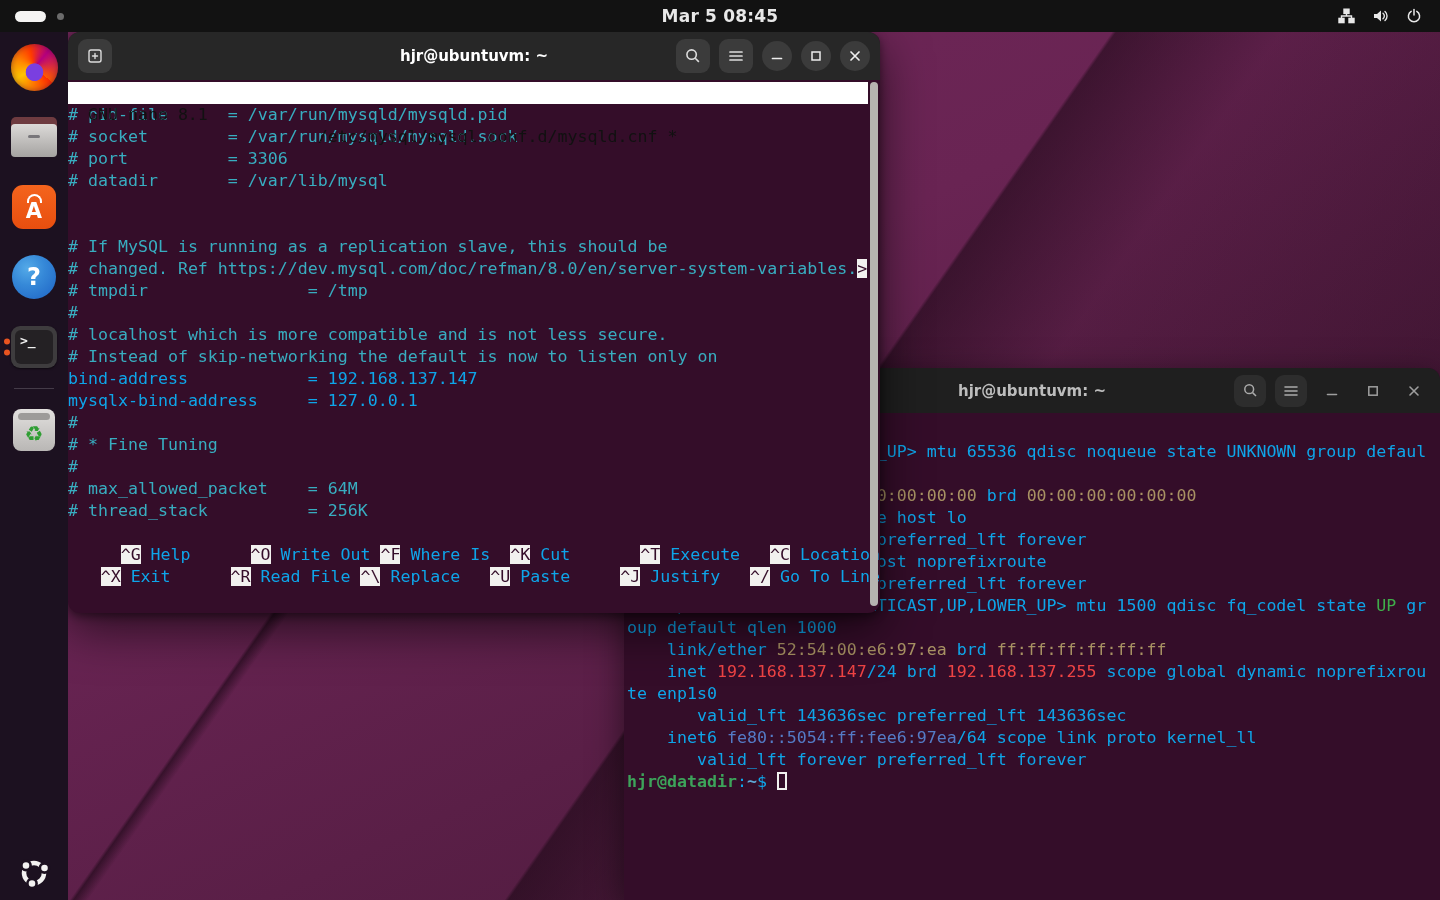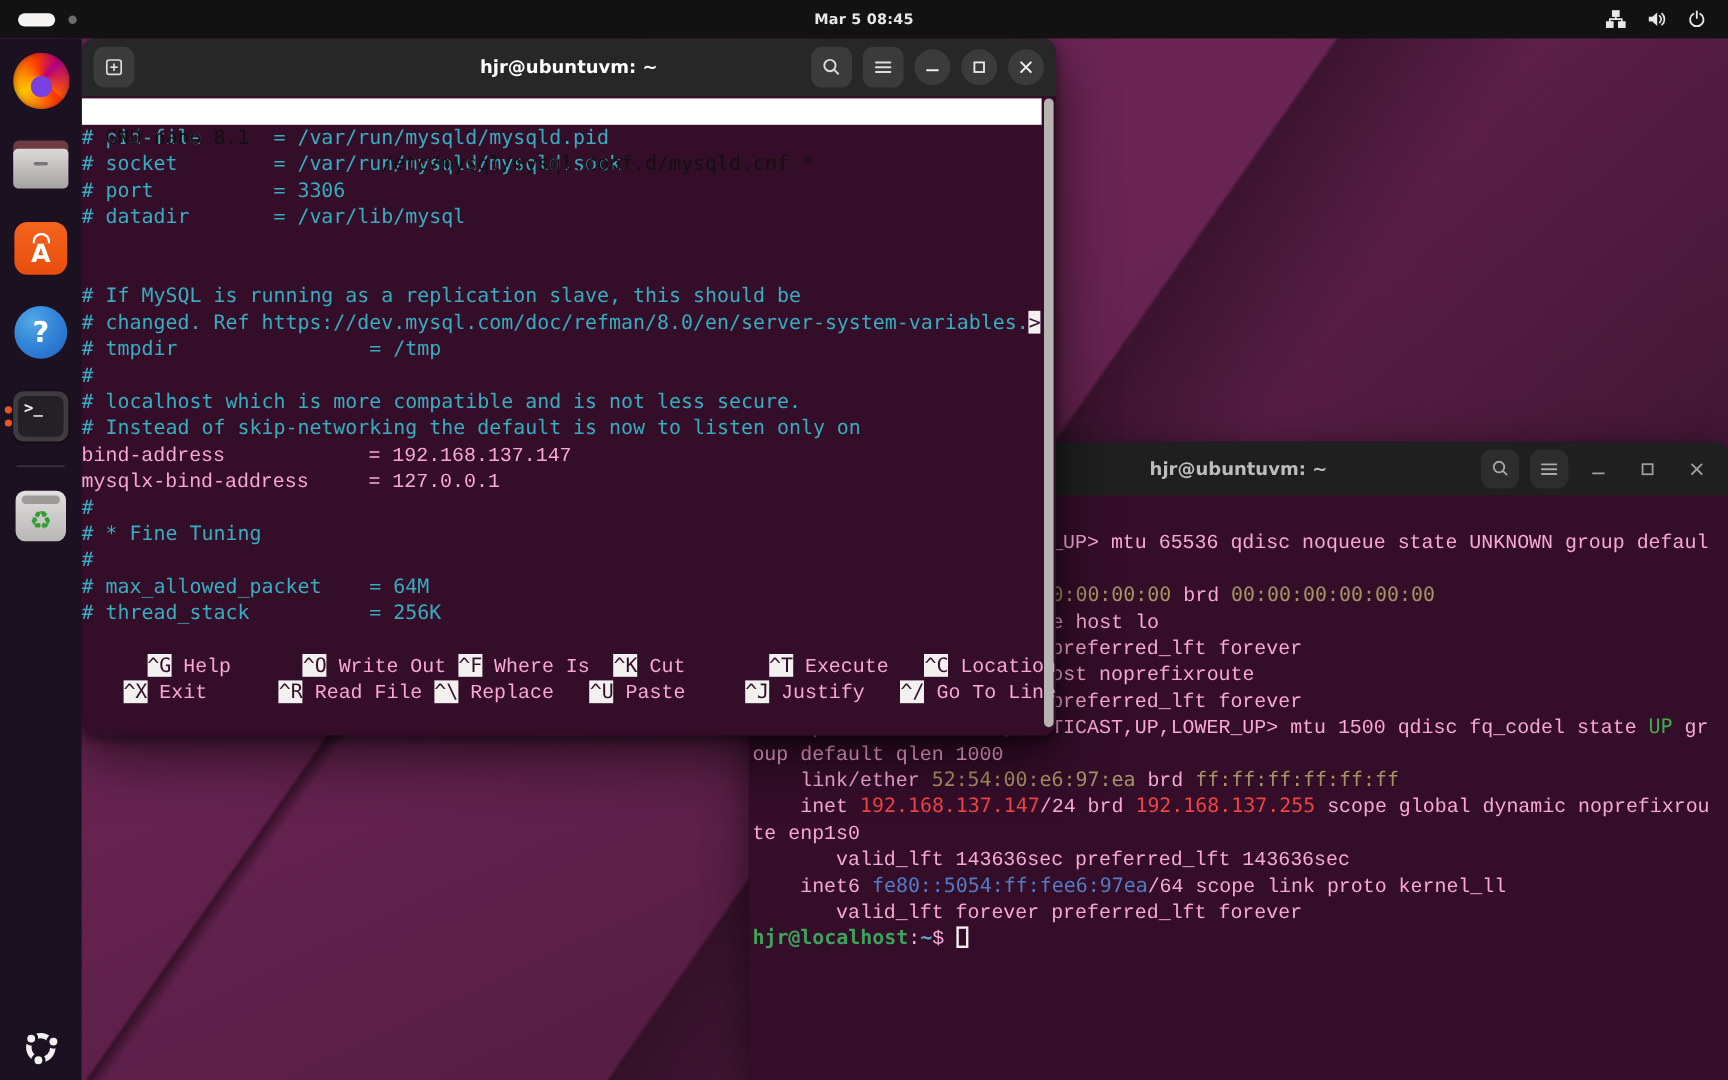--- a/index.html
+++ b/index.html
@@ -11,21 +11,21 @@
       linear-gradient(125deg, rgba(0,0,0,0) 33.8%, rgba(20,5,16,.55) 34%, rgba(20,5,16,0) 34.7%),
       linear-gradient(155deg,#71285a 0%,#692453 40%,#5a1f47 65%,#471837 100%);
     position:relative;
   }
   
   .topbar{ position:absolute; top:0; left:0; width:1440px; height:32px; background:#121212;
     display:flex; align-items:center; justify-content:space-between; z-index:60; color:#e8e8e8;}
   .ws-wrap{ display:flex; align-items:center; gap:11px; margin-left:15px;}
   .ws-pill{ width:31px; height:11px; border-radius:6px; background:#f5f4f3;}
   .ws-dot{ width:7px; height:7px; border-radius:50%; background:#6b6b6b;}
-  .clock{ position:absolute; left:50%; transform:translateX(-50%); font-size:12px; font-weight:bold; letter-spacing:.2px;}
+  .clock{ position:absolute; left:50%; transform:translateX(-50%); font-size:17px; font-weight:bold; letter-spacing:.2px;}
   .sysicons{ display:flex; align-items:center; gap:17px; margin-right:18px;}
   .sysicons svg{ display:block; }
   
   .dock{ position:absolute; top:32px; left:0; width:68px; height:868px; background:#1c1120; z-index:50;
     display:flex; flex-direction:column; align-items:center;}
   .dock-item{ position:relative; width:68px; height:62px; display:flex; align-items:center; justify-content:center; margin-top:8px;}
   .dock-item:first-child{ margin-top:4px; }
   .ff{ width:47px; height:47px; border-radius:50%;
     background:
       radial-gradient(circle at 50% 60%, #7a3fe0 0 23%, rgba(0,0,0,0) 25%),
@@ -65,21 +65,21 @@
   
   #win-front{ left:68px; top:32px; width:812px; height:581px; z-index:30; background:#340d29;
     box-shadow:0 16px 48px rgba(0,0,0,.6), 0 3px 10px rgba(0,0,0,.45);}
   #win-front .titlebar{ background:#272727; color:#fff;}
   #win-front .tb-btn{ width:34px; height:34px; background:#3b3b3b;}
   #win-front .tb-btn.circle{ width:30px; height:30px;}
   .newtab-btn{ margin-left:10px; width:36px; height:36px;}
   
   .mono, .t-line{ font-family:"DejaVu Sans Mono",monospace; font-size:16.6px; line-height:22px;}
   .t-line{ height:22px; white-space:pre; color:#f2f1ef;}
-  .s-pl{ color:#f9a8d4;font-family:Liberation Mono, monospace;}
+  .s-pl{ color:#0ea5e9;}
   .s-cm{ color:#38adc0;}
   .s-inv{ background:#f2f1ef; color:#340d29;}
   .s-mac{ color:#a89263;}
   .s-ip4{ color:#ef4444;}
   .s-ip6{ color:#547bc6;}
   .s-grn{ color:#3fae4a;}
   .s-usr{ color:#3da35a; font-weight:bold;}
   .s-pth{ color:#5fa9d6; font-weight:bold;}
   .s-cur{ display:inline-block; width:1ch; height:18px; border:2px solid #f2f1ef; vertical-align:-3px;}
   .nano-area{ position:relative; height:533px; padding-top:2px;}
@@ -220,21 +220,21 @@
       <div class="t-line"><span class="s-pl">    inet6 </span><span class="s-ip6">::1</span><span class="s-pl">/128 scope host noprefixroute</span></div>
       <div class="t-line"><span class="s-pl">       valid_lft forever preferred_lft forever</span></div>
       <div class="t-line"><span class="s-pl">2: enp1s0: &lt;BROADCAST,MULTICAST,UP,LOWER_UP&gt; mtu 1500 qdisc fq_codel state </span><span class="s-grn">UP</span><span class="s-pl"> gr</span></div>
       <div class="t-line"><span class="s-pl">oup default qlen 1000</span></div>
       <div class="t-line"><span class="s-pl">    link/ether </span><span class="s-mac">52:54:00:e6:97:ea</span><span class="s-pl"> brd </span><span class="s-mac">ff:ff:ff:ff:ff:ff</span></div>
       <div class="t-line"><span class="s-pl">    inet </span><span class="s-ip4">192.168.137.147</span><span class="s-pl">/24 brd </span><span class="s-ip4">192.168.137.255</span><span class="s-pl"> scope global dynamic noprefixrou</span></div>
       <div class="t-line"><span class="s-pl">te enp1s0</span></div>
       <div class="t-line"><span class="s-pl">       valid_lft 143636sec preferred_lft 143636sec</span></div>
       <div class="t-line"><span class="s-pl">    inet6 </span><span class="s-ip6">fe80::5054:ff:fee6:97ea</span><span class="s-pl">/64 scope link proto kernel_ll</span></div>
       <div class="t-line"><span class="s-pl">       valid_lft forever preferred_lft forever</span></div>
-      <div class="t-line"><span class="s-usr">hjr@localhost</span><span class="s-pl">:</span><span class="s-pth">~</span><span class="s-pl">$ </span><span class="s-cur"> </span></div>
+      <div class="t-line"><span class="s-usr">hjr@datadir</span><span class="s-pl">:</span><span class="s-pth">~</span><span class="s-pl">$ </span><span class="s-cur"> </span></div>
     </div>
 </div>
 
 <div class="window" id="win-front">
   <div class="titlebar">
     <div class="tb-btn newtab-btn">
       <svg width="16" height="16" viewBox="0 0 16 16" fill="none" stroke="#ddd" stroke-width="1.4" stroke-linecap="round">
         <rect x="2" y="2" width="12" height="12" rx="2"></rect>
         <path d="M8 5.5 v5 M5.5 8 h5"></path>
       </svg>

